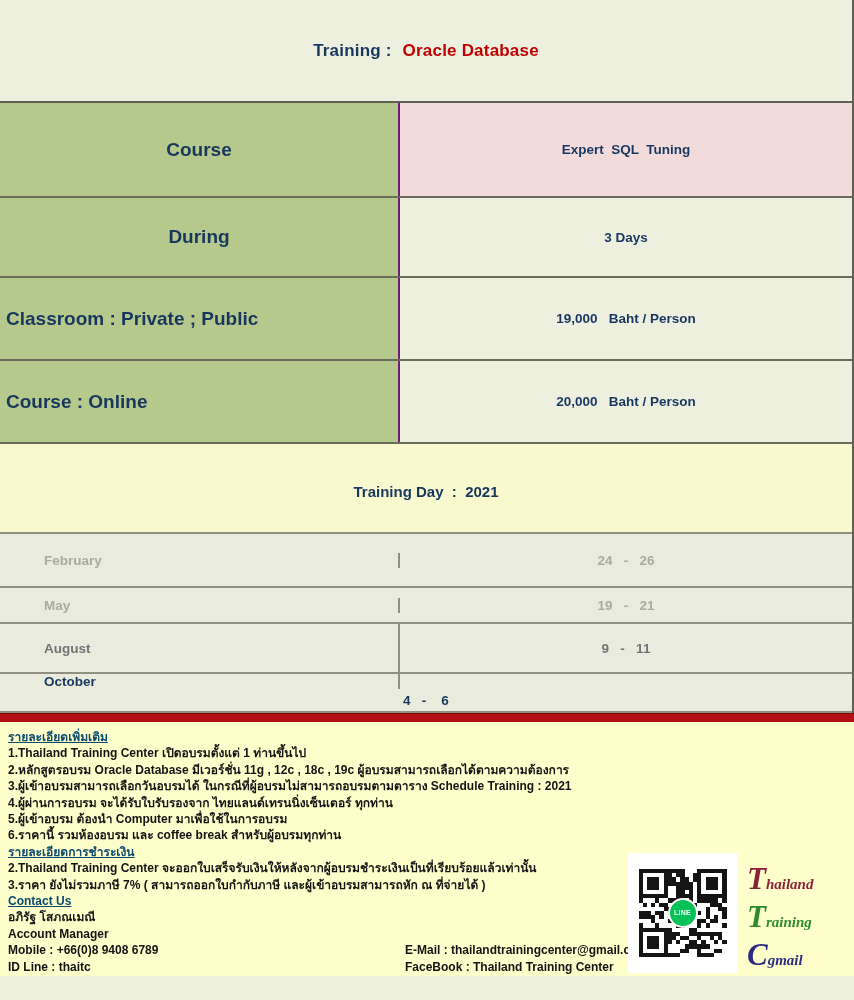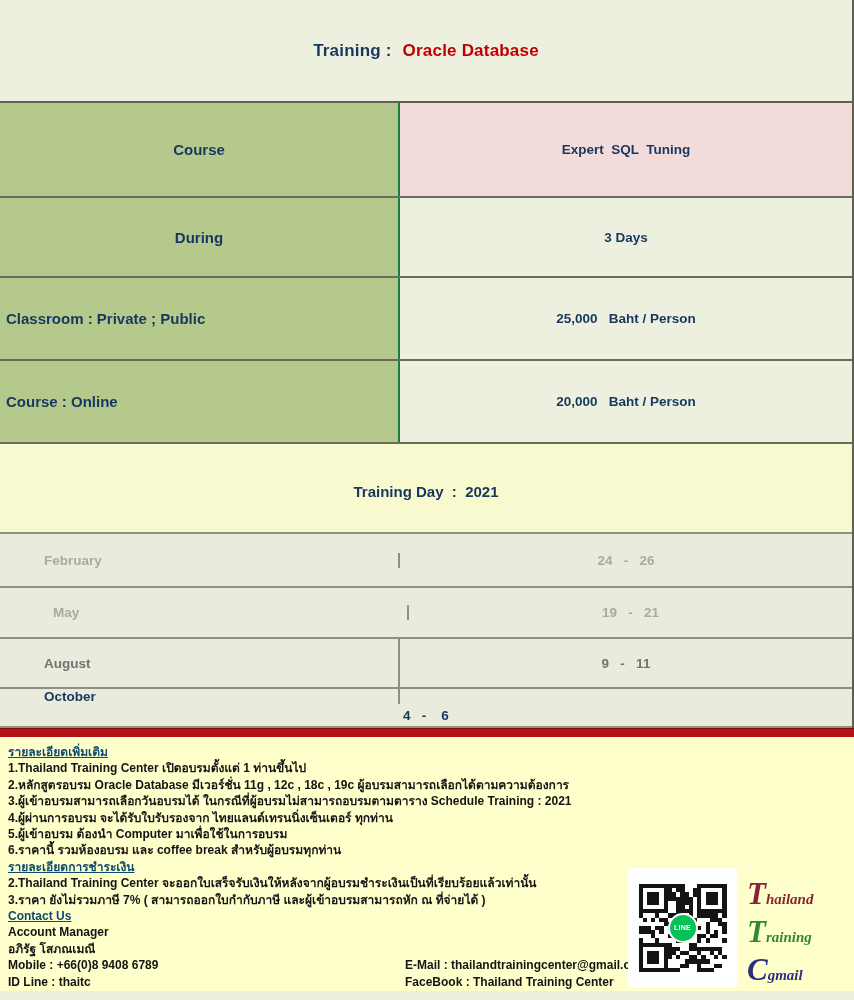--- a/index.html
+++ b/index.html
@@ -15,37 +15,37 @@
   .title { font-size:17px; font-weight:bold; letter-spacing:.2px; }
   .t-navy { color:#17375e; }
   .t-red  { color:#c00000; margin-left:6px; }
 
   
   .c-row { display:flex; border-bottom:2px solid #6b6b5c; background:#edf0df; }
   .c-row:nth-child(1) { height:95px; }
   .c-row:nth-child(2) { height:80px; }
   .c-row:nth-child(3) { height:83px; }
   .c-row:nth-child(4) { height:83px; }
-  .c-label { width:400px; background:#b6c98c; border-right:2px solid #15803d;
-             display:flex; align-items:center; color:#17375e; font-weight:bold; font-size:15px; }
+  .c-label { width:400px; background:#b6c98c; border-right:2px solid #701a75;
+             display:flex; align-items:center; color:#17375e; font-weight:bold; font-size:19px; }
   .c-label.center { justify-content:center; }
   .c-label.left { padding-left:6px; }
   .c-value { flex:1; display:flex; align-items:center; justify-content:center;
              color:#17375e; font-weight:bold; font-size:13.5px; white-space:pre; }
   .c-row.first .c-value { background:#f3dbdc; }
 
   
   .training-band { height:88px; background:#f9f9cf; display:flex; align-items:center; justify-content:center; }
   .training-title { font-size:15px; font-weight:bold; color:#17375e; white-space:pre;margin-top:7px; }
 
   
   .schedule { border-top:2px solid #8f9082; }
   .s-row { display:flex; background:#e9ecdc; border-bottom:2px solid #8f9082; }
   .s-row:nth-child(1){ height:54px; }
-  .s-row:nth-child(2){ height:51px;padding-left:9px; }
+  .s-row:nth-child(2){ height:36px; }
   .s-row:nth-child(3){ height:50px; }
   .s-row:nth-child(4){ height:39px;flex-direction:column; }
   .s-month { width:400px; border-right:2px solid #8f9082; display:flex; align-items:center;
              padding-left:44px; font-weight:bold; font-size:13.5px; }
   .s-dates { flex:1; display:flex; align-items:center; justify-content:center;
              font-weight:bold; font-size:13.5px; white-space:pre; }
   .s-row.past { color:#a9aaa0;align-items:center; }
   .s-row.highlight { color:#737373; }
   .s-row.upcoming { color:#17375e; }
 
@@ -98,21 +98,21 @@
           <div class="c-value">Expert  SQL  Tuning</div>
         </div>
 
         <div class="c-row">
           <div class="c-label center">During</div>
           <div class="c-value">3 Days</div>
         </div>
 
         <div class="c-row">
           <div class="c-label left">Classroom : Private ; Public</div>
-          <div class="c-value">25,000   Baht / Person</div>
+          <div class="c-value">19,000   Baht / Person</div>
         </div>
 
         <div class="c-row">
           <div class="c-label left">Course : Online</div>
           <div class="c-value">20,000   Baht / Person</div>
         </div>
 
     </section>
 
     <section class="training-band">
@@ -156,22 +156,22 @@
         <div class="detail-line">4.ผู้ผ่านการอบรม จะได้รับใบรับรองจาก ไทยแลนด์เทรนนิ่งเซ็นเตอร์ ทุกท่าน</div>
         <div class="detail-line">5.ผู้เข้าอบรม ต้องนำ Computer มาเพื่อใช้ในการอบรม</div>
         <div class="detail-line">6.ราคานี้ รวมห้องอบรม และ coffee break สำหรับผู้อบรมทุกท่าน</div>
     </div>
     <div class="red-heading">รายละเอียดการชำระเงิน</div>
     <div id="section2-list">
         <div class="detail-line">2.Thailand Training Center จะออกใบเสร็จรับเงินให้หลังจากผู้อบรมชำระเงินเป็นที่เรียบร้อยแล้วเท่านั้น</div>
         <div class="detail-line">3.ราคา ยังไม่รวมภาษี 7% ( สามารถออกใบกำกับภาษี และผู้เข้าอบรมสามารถหัก ณ ที่จ่ายได้ )</div>
     </div>
     <div class="red-heading">Contact Us</div>
+    <div>อภิรัฐ  โสภณเมณี</div>
     <div>Account  Manager</div>
-    <div>อภิรัฐ  โสภณเมณี</div>
     <div class="dual">
       <span class="left-cell">Mobile  : +66(0)8 9408 6789</span>
       <span>E-Mail  : thailandtrainingcenter@gmail.com</span>
     </div>
     <div class="dual">
       <span class="left-cell">ID Line  : thaitc</span>
       <span>FaceBook : Thailand Training Center</span>
     </div>
 
     <div class="qr-box">

